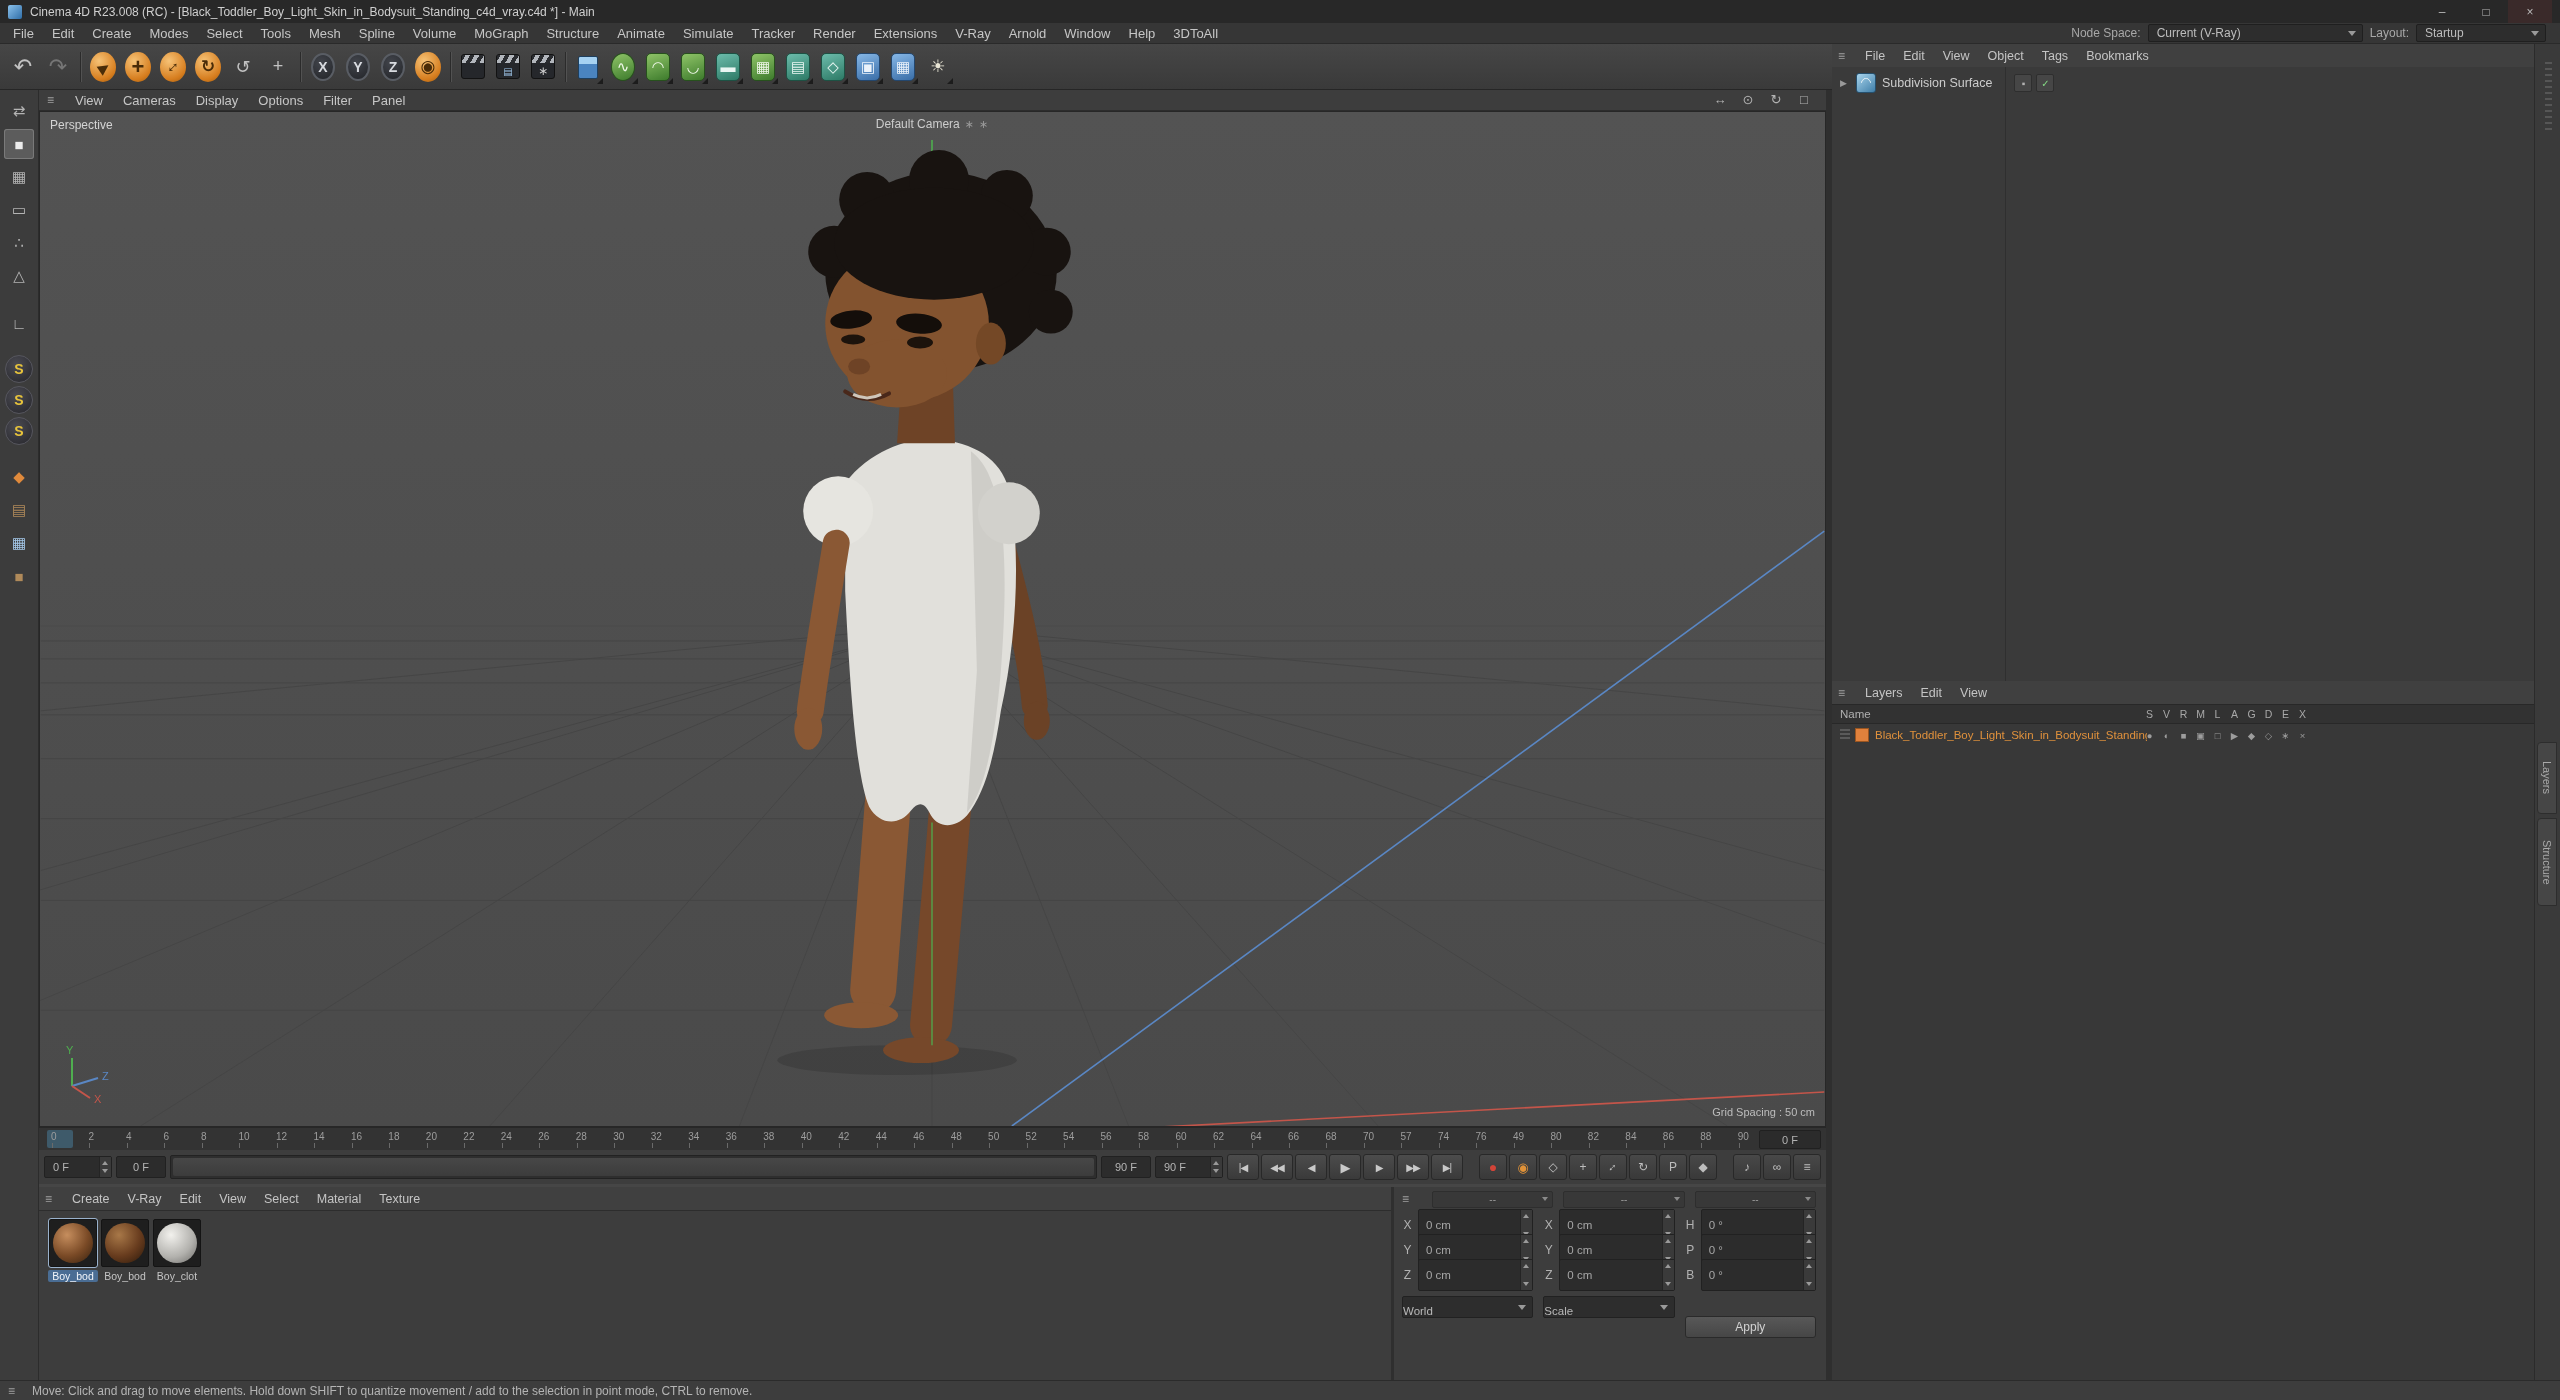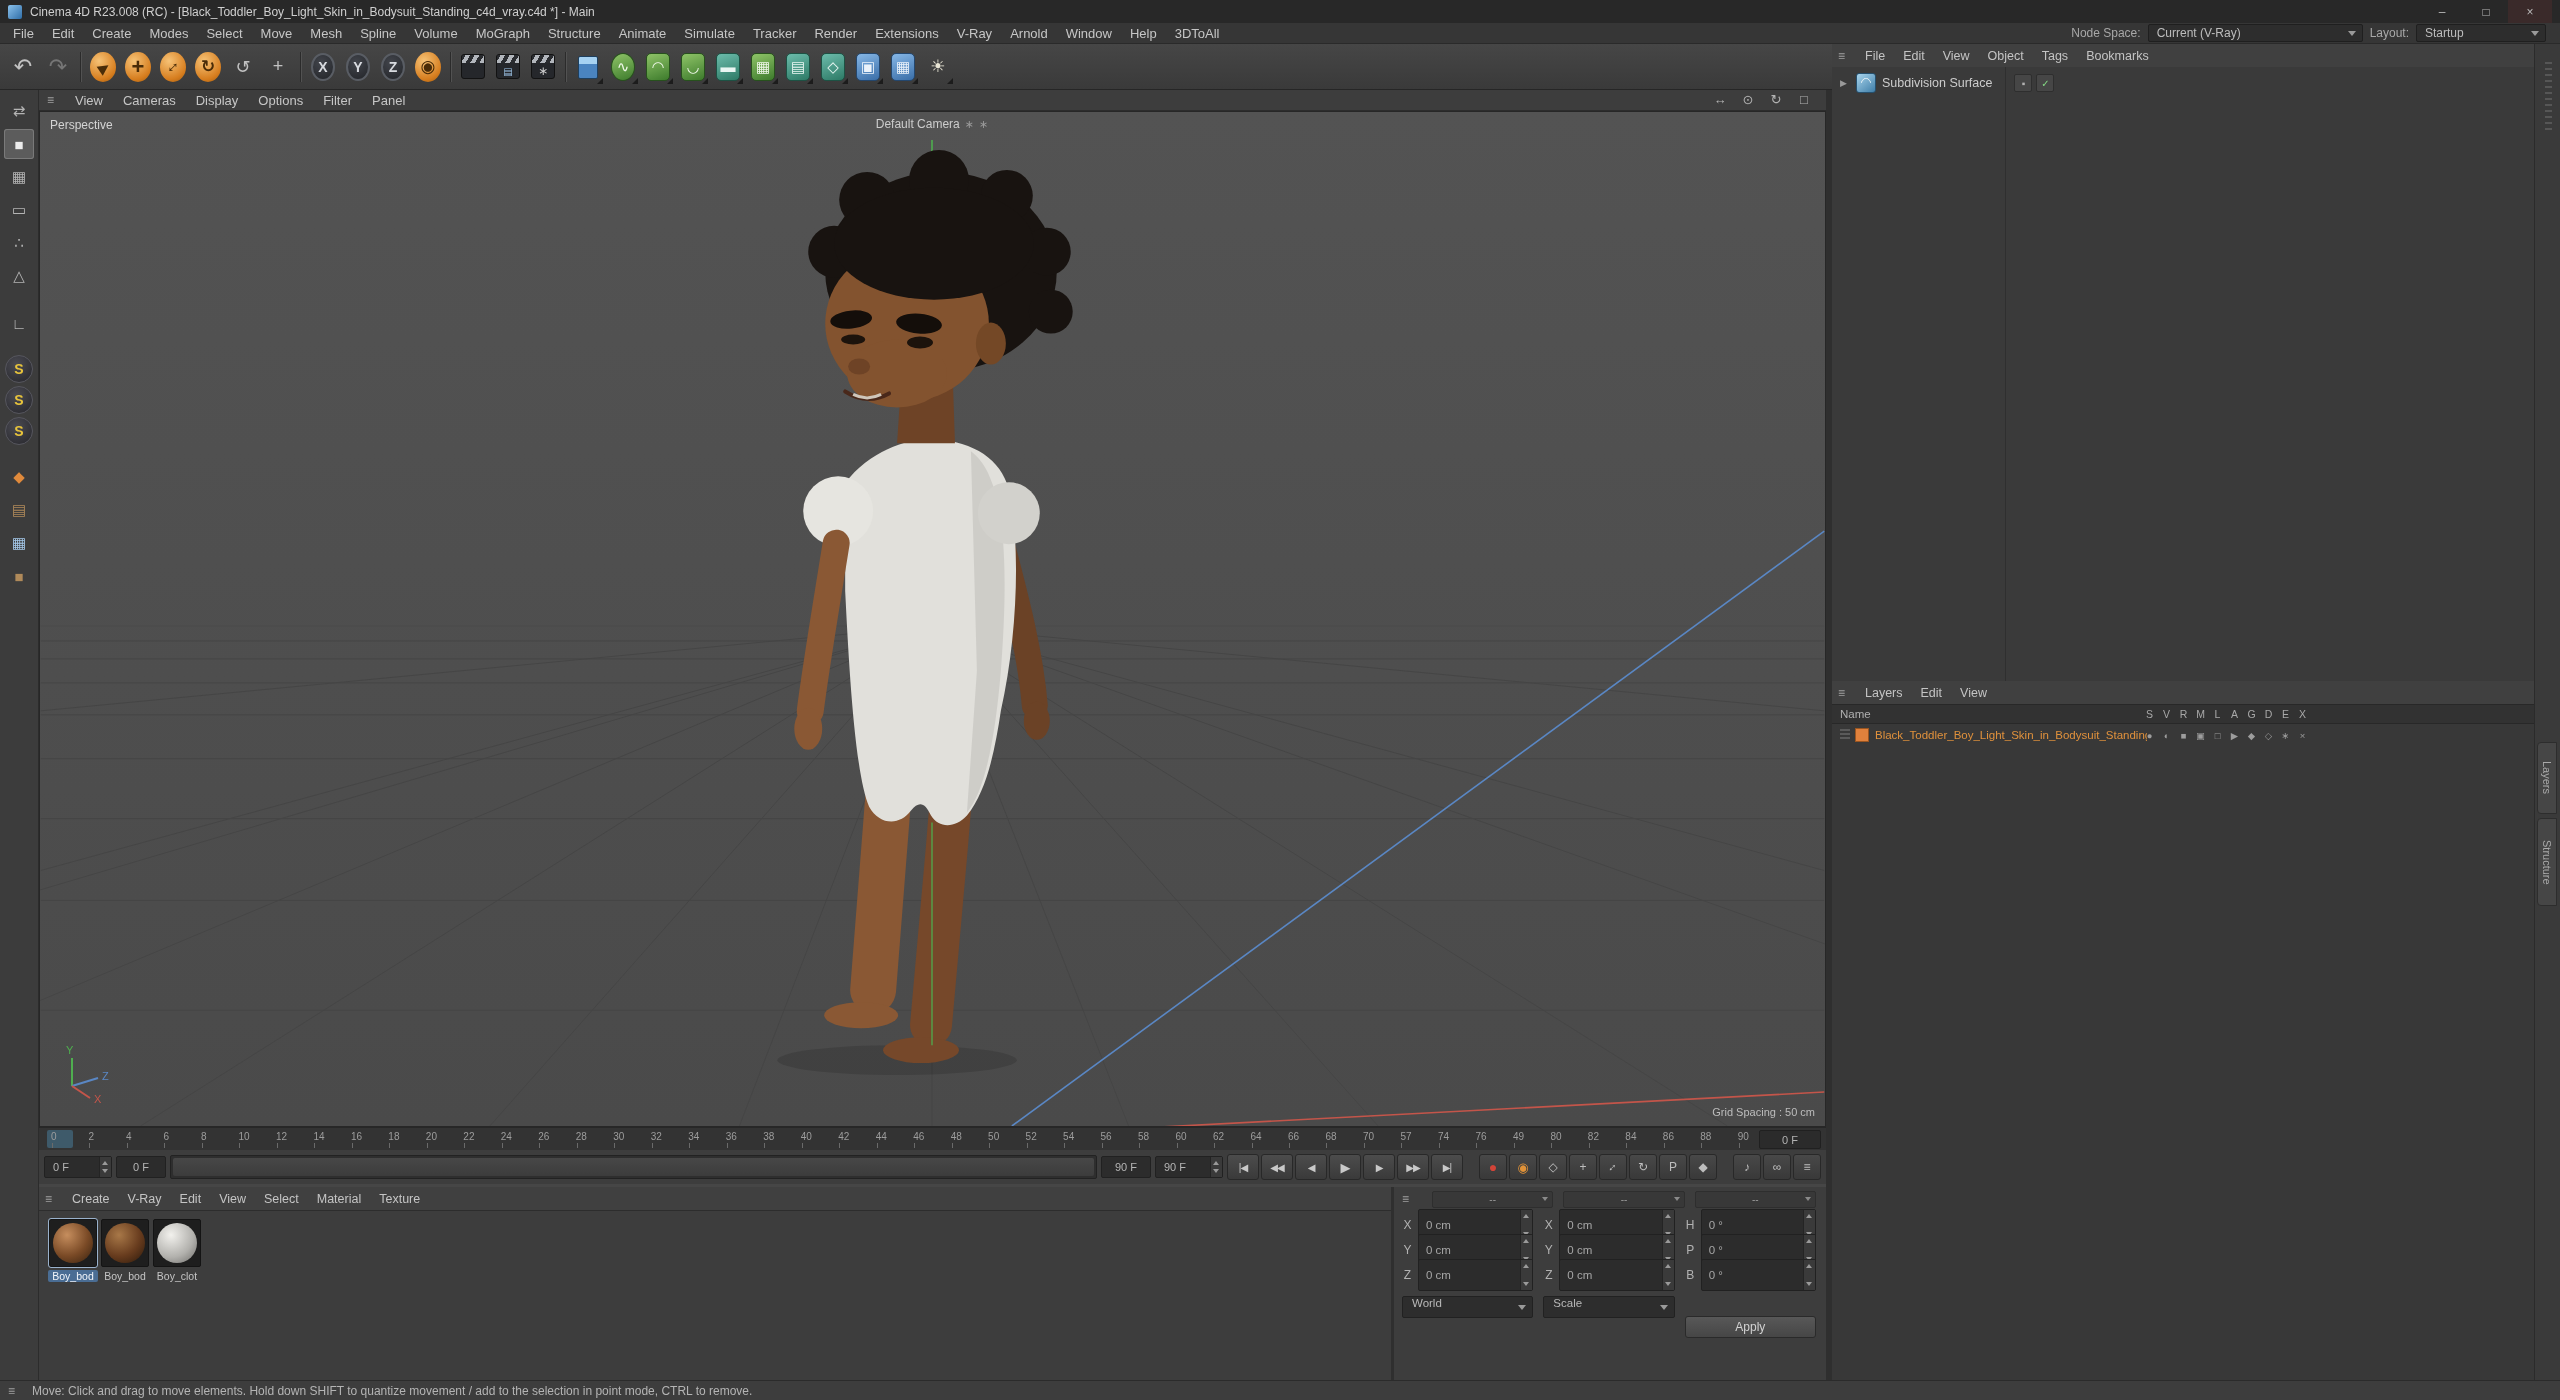--- a/index.html
+++ b/index.html
@@ -116,21 +116,21 @@
   
   #coords{position:absolute;left:1394px;top:1187px;width:432px;height:193px;background:#3d3d3d;}
   #coord-head{display:grid;grid-template-columns:20px 1fr 1fr 1fr;gap:10px;padding:3px 10px 2px 8px;align-items:center;height:18px;}
   .chd{height:15px;background:#383838;border:1px solid #2e2e2e;border-radius:2px;color:#9a9a9a;font-size:10px;display:flex;align-items:center;justify-content:center;position:relative;}
   .chd::after{content:"";position:absolute;right:4px;top:5px;border-left:3px solid transparent;border-right:3px solid transparent;border-top:4px solid #8a8a8a;}
   #coords-grid{display:grid;grid-template-columns:1fr 1fr 1fr;column-gap:10px;row-gap:3px;padding:4px 10px 4px 8px;}
   .crow{display:flex;align-items:center;gap:5px;height:22px;}
   .clabel{width:11px;font-size:12px;color:#b2b2b2;text-align:center;}
   .cfield{flex:1;height:32px;background:#2c2c2c;border:1px solid #212121;border-radius:2px;display:flex;align-items:center;padding-left:7px;font-size:11.5px;color:#a6a6a6;position:relative;box-sizing:border-box;}
   #coords-bottom{display:grid;grid-template-columns:1fr 1fr 1fr;column-gap:10px;padding:6px 10px 0 8px;}
-  .cdrop{height:22px;background:#2d2d2d;border:1px solid #212121;border-radius:2px;font-size:11.5px;color:#b8b8b8;display:flex;align-items:flex-start;padding-left:9px;position:relative;box-sizing:border-box;}
+  .cdrop{height:22px;background:#2d2d2d;border:1px solid #212121;border-radius:2px;font-size:11.5px;color:#b8b8b8;display:flex;align-items:flex-end;position:relative;box-sizing:border-box;}
   .cdrop::after{content:"";position:absolute;right:6px;top:8px;border-left:4px solid transparent;border-right:4px solid transparent;border-top:5px solid #9a9a9a;}
   #apply-btn{height:22px;background:linear-gradient(#585858,#464646);border:1px solid #2a2a2a;border-radius:3px;color:#d2d2d2;font-size:12px;display:flex;align-items:center;justify-content:center;box-sizing:border-box;margin-top:20px;}
 
   
   #right-panel{position:absolute;left:1832px;top:44px;width:702px;height:1336px;background:#3d3d3d;}
   #om-tree{position:absolute;left:0;top:23px;right:0;height:614px;background:#3a3a3a;border-bottom:1px solid #292929;}
   .om-divider{position:absolute;left:173px;top:0;bottom:0;width:1px;background:#2f2f2f;}
   #object-row{position:absolute;left:8px;top:5px;height:22px;display:flex;align-items:center;gap:6px;}
   .obj-expand{width:10px;color:#9a9a9a;font-size:9px;}
   .obj-icon{width:18px;height:18px;border-radius:3px;background:linear-gradient(140deg,#a8d4ec,#3f7ea8);border:1px solid #26506e;position:relative;}
@@ -183,21 +183,21 @@
 </div>
 
 <div id="menubar">
   <div class="menus">
 
   <span class="menu-item">File</span>
       <span class="menu-item">Edit</span>
       <span class="menu-item">Create</span>
       <span class="menu-item">Modes</span>
       <span class="menu-item">Select</span>
-      <span class="menu-item">Move</span>
+      <span class="menu-item">Tools</span>
       <span class="menu-item">Mesh</span>
       <span class="menu-item">Spline</span>
       <span class="menu-item">Volume</span>
       <span class="menu-item">MoGraph</span>
       <span class="menu-item">Structure</span>
       <span class="menu-item">Animate</span>
       <span class="menu-item">Simulate</span>
       <span class="menu-item">Tracker</span>
       <span class="menu-item">Render</span>
       <span class="menu-item">Extensions</span>

